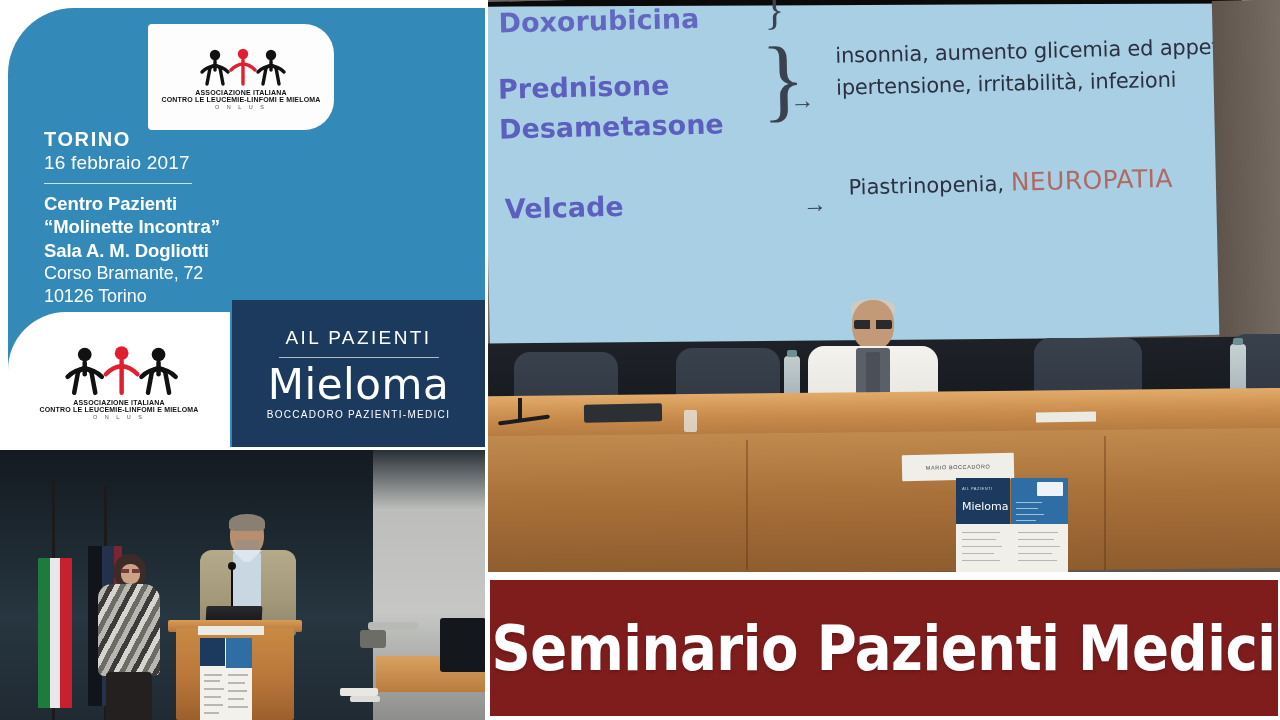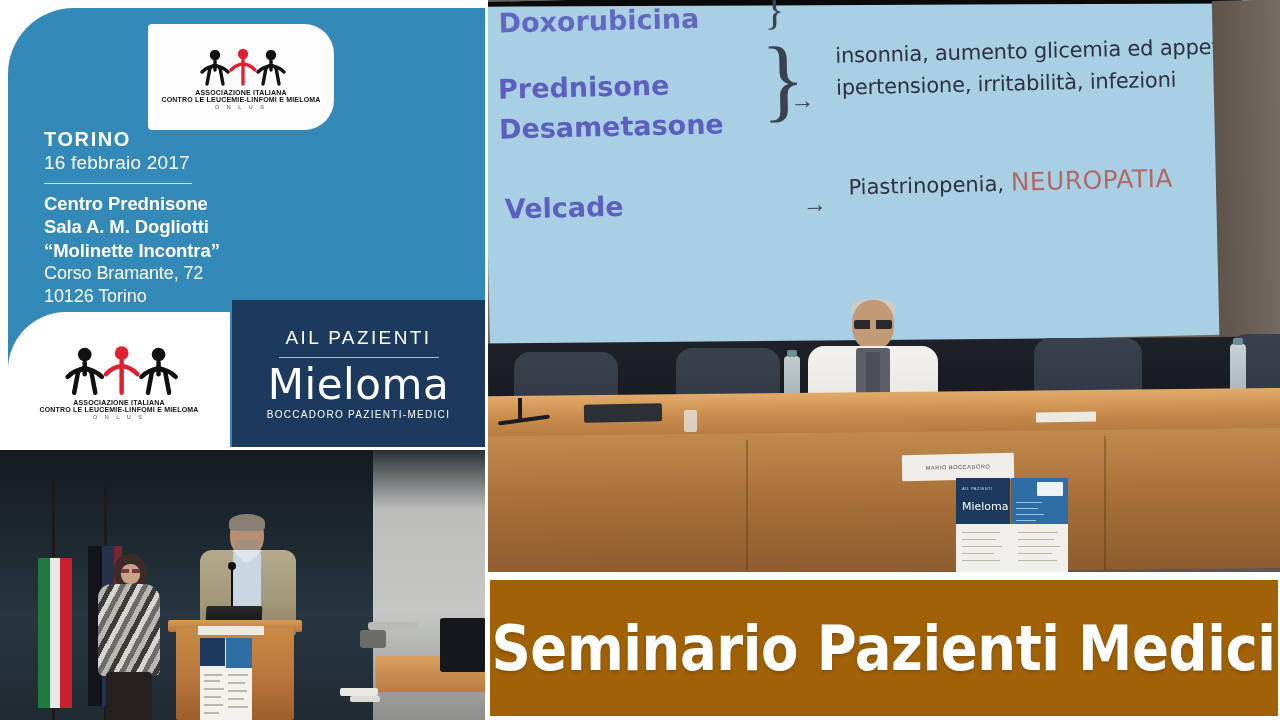--- a/index.html
+++ b/index.html
@@ -137,21 +137,21 @@
   .cb-body{position:absolute;left:0;top:46px;width:112px;height:48px;background:#f1efe9;}
   .cb-line{position:absolute;height:1.4px;background:#b8b6af;}
   .mousepad{position:absolute;left:96px;top:404px;width:78px;height:18px;background:#2c2f33;transform:rotate(-1deg);border-radius:2px;}
   .papers{position:absolute;left:548px;top:412px;width:60px;height:10px;background:#ece9e3;transform:rotate(-1deg);}
   .stand-mic{position:absolute;left:10px;top:418px;width:52px;height:4px;background:#1c1c1e;transform:rotate(-8deg);border-radius:2px;}
   .stand-mic2{position:absolute;left:30px;top:398px;width:4px;height:24px;background:#1c1c1e;}
   .glass{position:absolute;left:196px;top:410px;width:13px;height:22px;background:rgba(235,240,240,.7);border-radius:2px;}
 
   
   .banner{position:absolute;left:488px;top:576px;width:792px;height:144px;background:#ffffff;}
-  .banner-in{position:absolute;left:2px;top:4px;width:788px;height:136px;background:#a16207;
+  .banner-in{position:absolute;left:2px;top:4px;width:788px;height:136px;background:#7f1d1d;
              display:flex;align-items:center;justify-content:center;}
   .banner-t{color:#ffffff;font-family:"DejaVu Sans",sans-serif;font-weight:bold;
             font-size:62px;letter-spacing:-.5px;transform:scaleX(.88);white-space:nowrap;
             text-shadow:0 2px 4px rgba(0,0,0,.18);}
 </style>
 </head>
 <body>
 
 <div class="stage">
 
@@ -180,23 +180,23 @@
         <div class="ail-l1">ASSOCIAZIONE ITALIANA</div>
         <div class="ail-l2">CONTRO LE LEUCEMIE-LINFOMI E MIELOMA</div>
         <div class="ail-l3">O N L U S</div>
       </div>
     </div>
 
     <div class="poster-text">
       <div class="p-city">TORINO</div>
       <div class="p-date">16 febbraio 2017</div>
       <div class="p-rule"></div>
-      <div class="p-venue">Centro Prednisone</div>
+      <div class="p-venue">Centro Pazienti</div>
+      <div class="p-venue">“Molinette Incontra”</div>
       <div class="p-venue">Sala A. M. Dogliotti</div>
-      <div class="p-venue">“Molinette Incontra”</div>
       <div class="p-addr">Corso Bramante, 72</div>
       <div class="p-addr">10126 Torino</div>
     </div>
 
     <div class="poster-white-block">
       <div class="ail">
         <svg width="128" height="58" viewBox="0 0 96 44">
           <g fill="none" stroke="#111" stroke-width="3.4" stroke-linecap="round">
             <path d="M14 40 L17 24 M30 40 L27 24 M17 24 Q22 19 27 24"></path>
             <path d="M9 28 Q15 22 22 22 Q29 22 35 28"></path>

